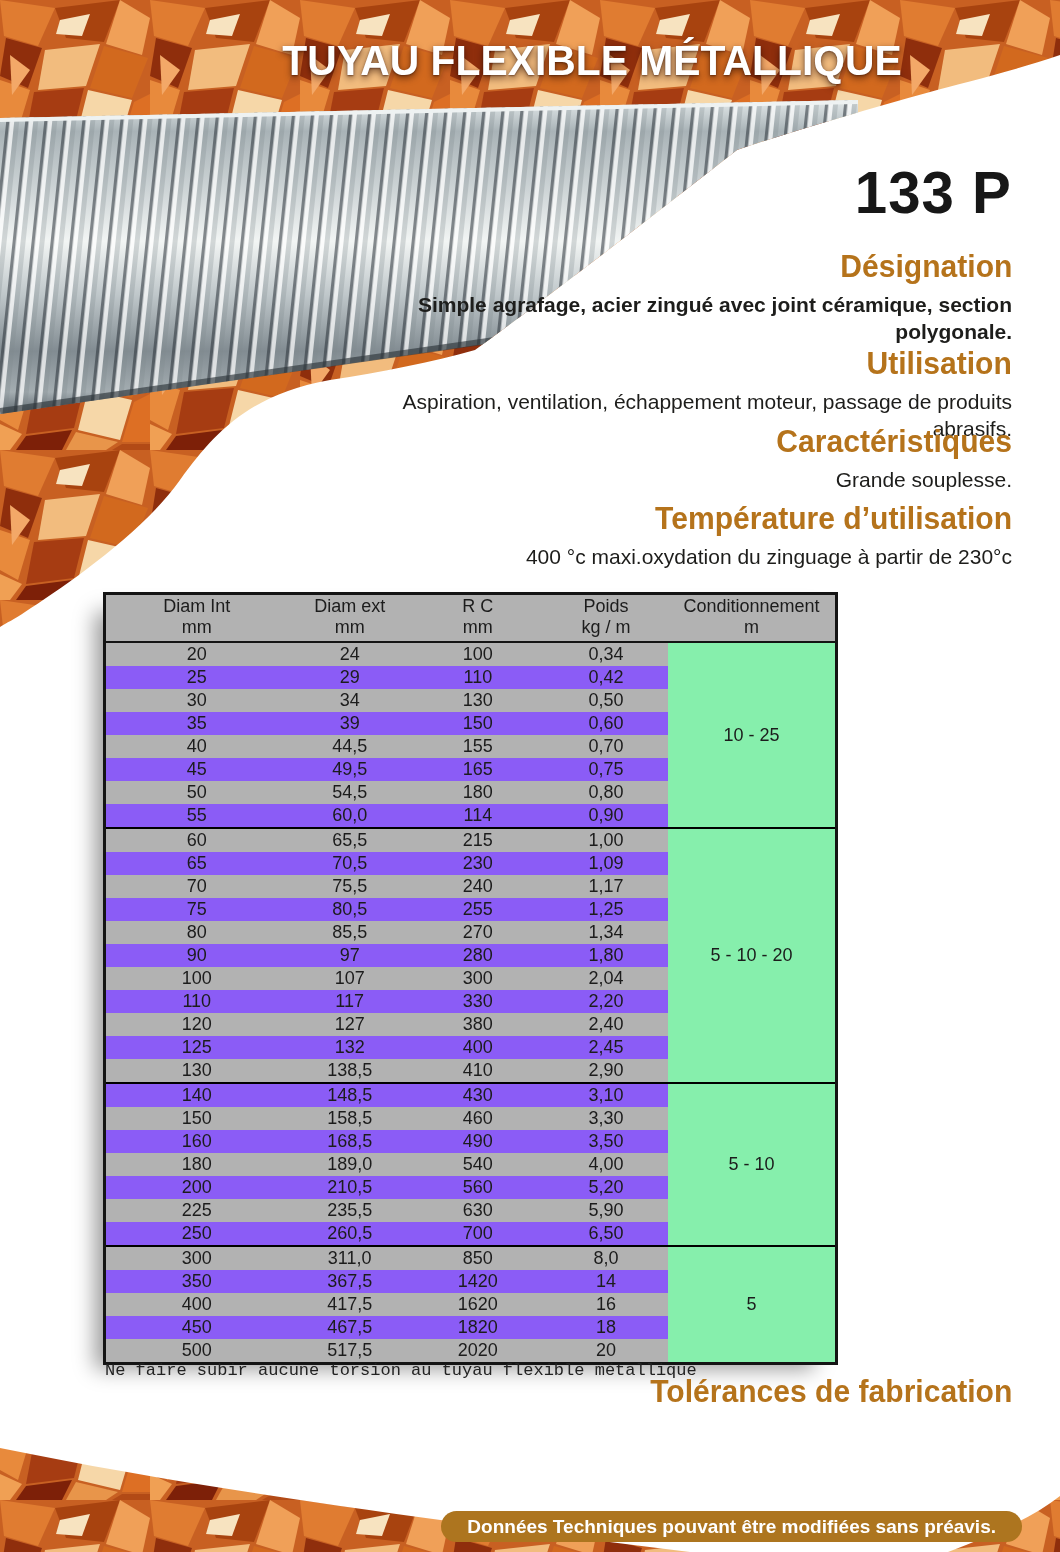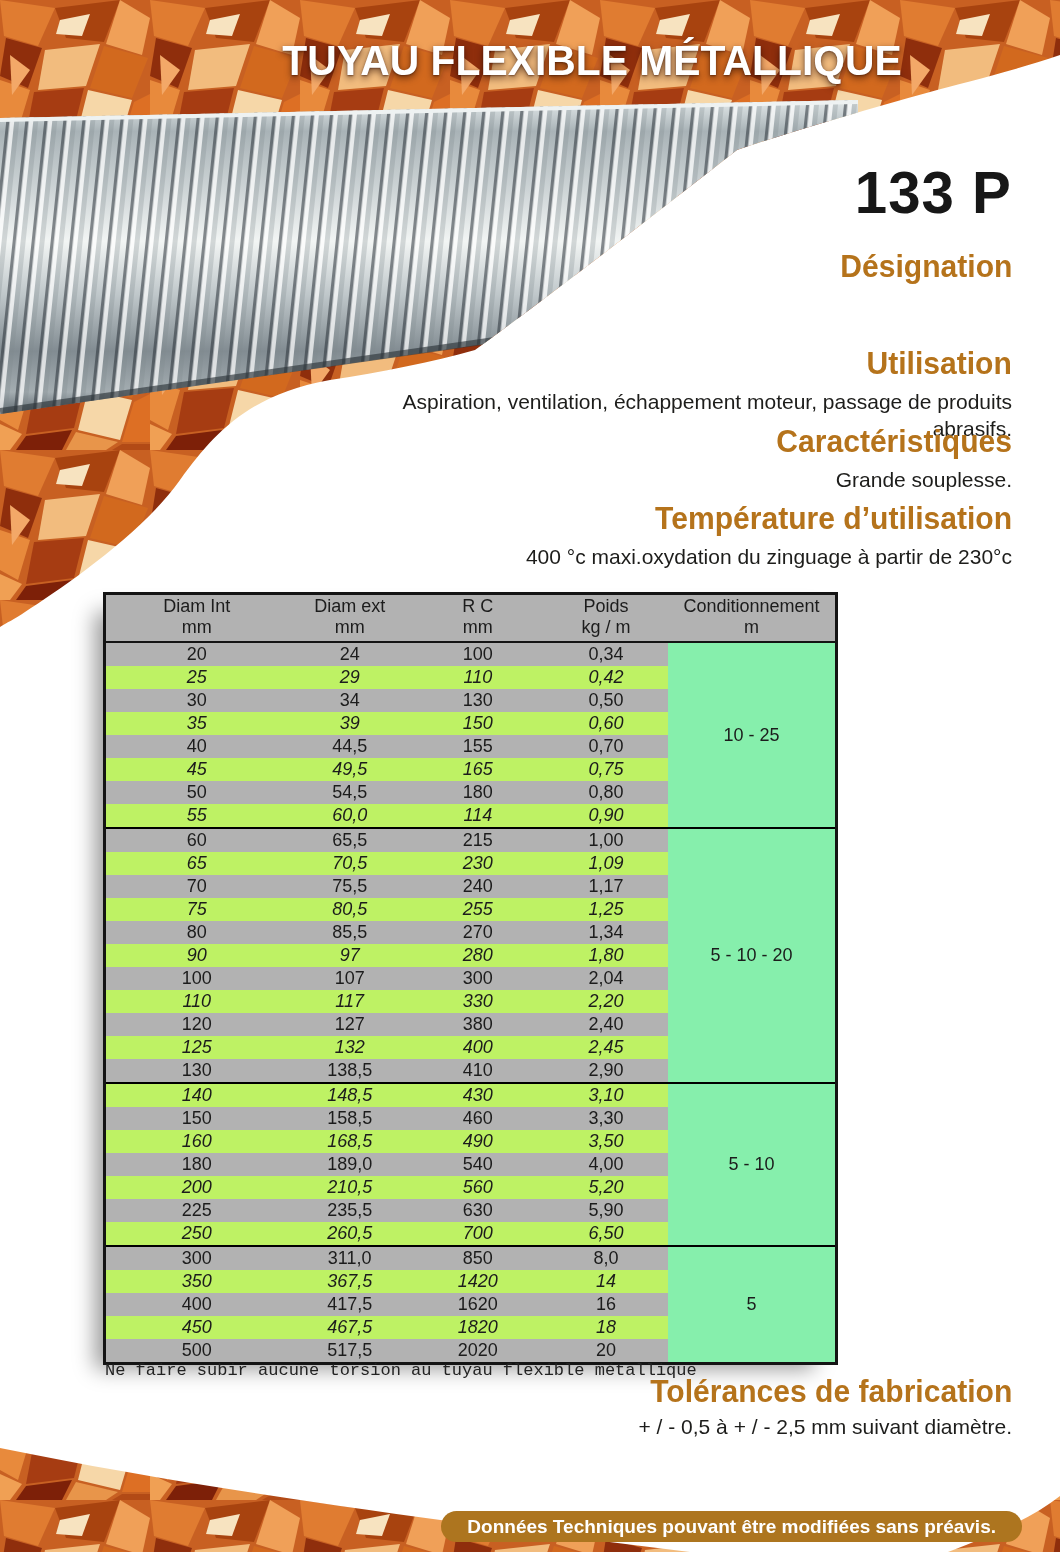--- a/index.html
+++ b/index.html
@@ -44,21 +44,21 @@
     box-shadow:-16px 12px 20px -8px rgba(0,0,0,.40);
     font-size:18px; color:#1c1c1c;
   }
   .spec-table th{
     font-weight:normal; padding:1px 0 3px 0; border-bottom:2px solid #141414;
   }
   .spec-table th .h1,.spec-table th .h2{line-height:21px; text-align:center;}
   .spec-table td{
     height:23px; padding:0; text-align:center; line-height:23px;
   }
-  .spec-table tr.lt td:not(.cond){background:#bef264;font-style:italic;}
+  .spec-table tr.lt td:not(.cond){background:#8b5cf6;}
   .spec-table tr.group-start td{border-top:2px solid #000000;margin-left:38px;}
   .spec-table td.cond{background:#86efac;}
 
   .torsion-note{left:105px; top:1361px; color:#222; font-size:17px;font-family:Liberation Mono, monospace;}
   .h-tolerances{top:1374px;}
   .b-tolerances{top:1413px; white-space:nowrap;}
   .consult-note{
     right:48px; top:1466px; color:#141414; font-size:22px;
     font-weight:bold; font-style:italic; white-space:nowrap;
   }
@@ -134,20 +134,21 @@
 
     <path d="M0,1448 C200,1489 430,1520 690,1552 L0,1552 Z" fill="url(#chips)"></path>
 
     <path d="M948,1552 C995,1534 1032,1518 1060,1496 L1060,1552 Z" fill="url(#chips)"></path>
   </svg>
 
   <div class="layer title">TUYAU FLEXIBLE MÉTALLIQUE</div>
   <div class="layer product-code">133 P</div>
 
   <div class="layer sec-head h-designation">Désignation</div>
+  <div class="layer sec-body bold b-designation">Simple agrafage, acier zingué avec joint céramique, section polygonale.</div>
 
   <div class="layer sec-head h-utilisation">Utilisation</div>
   <div class="layer sec-body b-utilisation">Aspiration, ventilation, échappement moteur, passage de produits abrasifs.</div>
 
   <div class="layer sec-head h-caracteristiques">Caractéristiques</div>
   <div class="layer sec-body b-caracteristiques">Grande souplesse.</div>
 
   <div class="layer sec-head h-temperature">Température d’utilisation</div>
   <div class="layer sec-body b-temperature">400 °c maxi.oxydation du zinguage à partir de 230°c</div>
 
@@ -372,16 +373,15 @@
           <td>500</td>
           <td>517,5</td>
           <td>2020</td>
           <td>20</td>
         </tr>
       </tbody>
   </table>
 
   <div class="layer torsion-note">Ne faire subir aucune torsion au tuyau flexible métallique</div>
   <div class="layer sec-head h-tolerances">Tolérances de fabrication</div>
-  <div class="layer sec-body b-tolerances">+ / - 0,5 à + / - 2,5 mm suivant diamètre.</div>
   <div class="layer disclaimer-pill">Données Techniques pouvant être modifiées sans préavis.</div>
 
 </div>
 
 </body></html>

